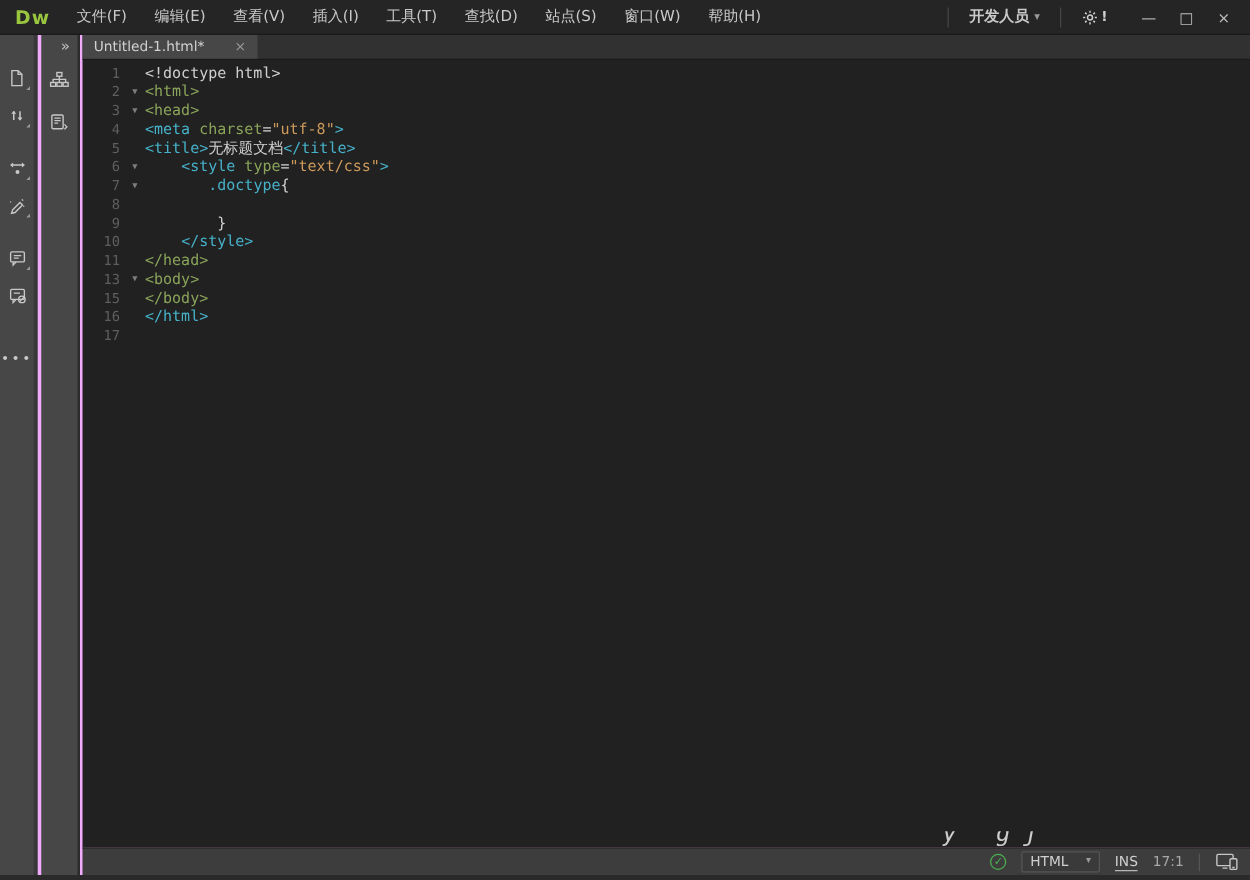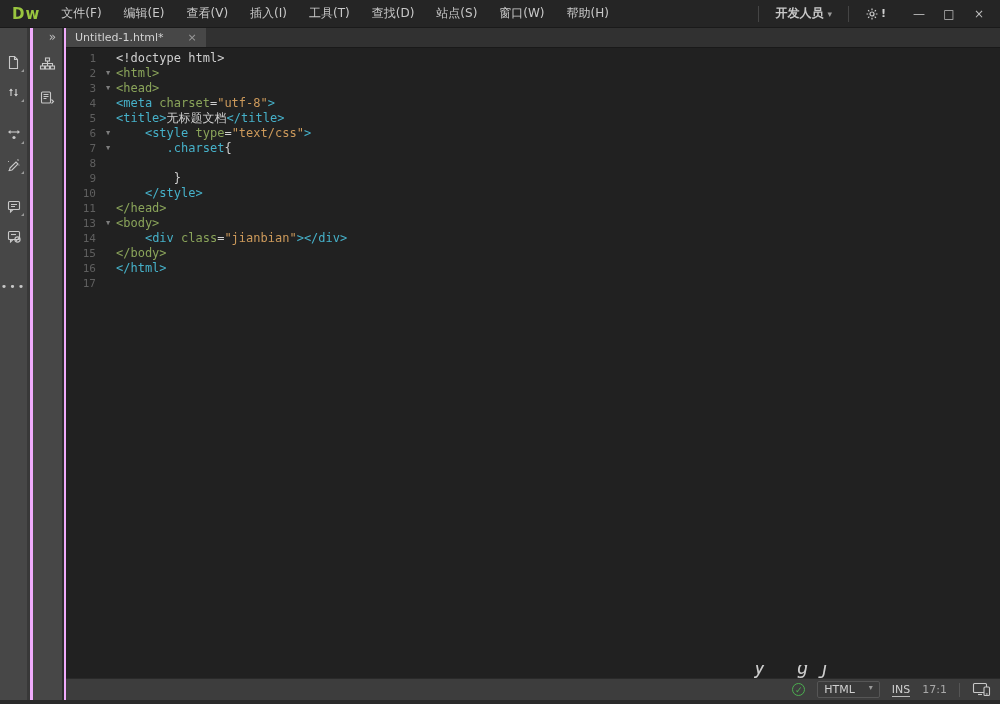--- a/index.html
+++ b/index.html
@@ -275,21 +275,21 @@
           <span class="toks"><span class="tk-c">&lt;title&gt;</span><span class="tk-p">无标题文档</span><span class="tk-c">&lt;/title&gt;</span></span>
         </div>
         <div class="code-line">
           <span class="ln">6</span>
           <span class="fold">▼</span>
           <span class="toks"><span class="tk-p">    </span><span class="tk-c">&lt;style </span><span class="tk-g">type</span><span class="tk-p">=</span><span class="tk-s">"text/css"</span><span class="tk-c">&gt;</span></span>
         </div>
         <div class="code-line">
           <span class="ln">7</span>
           <span class="fold">▼</span>
-          <span class="toks"><span class="tk-p">       </span><span class="tk-c">.charset</span><span class="tk-p">{</span></span>
+          <span class="toks"><span class="tk-p">       </span><span class="tk-c">.doctype</span><span class="tk-p">{</span></span>
         </div>
         <div class="code-line">
           <span class="ln">8</span>
           <span class="fold"></span>
           <span class="toks"></span>
         </div>
         <div class="code-line">
           <span class="ln">9</span>
           <span class="fold"></span>
           <span class="toks"><span class="tk-p">        </span><span class="tk-p">}</span></span>
@@ -301,25 +301,20 @@
         </div>
         <div class="code-line">
           <span class="ln">11</span>
           <span class="fold"></span>
           <span class="toks"><span class="tk-g">&lt;/head&gt;</span></span>
         </div>
         <div class="code-line">
           <span class="ln">13</span>
           <span class="fold">▼</span>
           <span class="toks"><span class="tk-g">&lt;body&gt;</span></span>
-        </div>
-        <div class="code-line">
-          <span class="ln">14</span>
-          <span class="fold"></span>
-          <span class="toks"><span class="tk-p">    </span><span class="tk-c">&lt;div </span><span class="tk-g">class</span><span class="tk-p">=</span><span class="tk-s">"jianbian"</span><span class="tk-c">&gt;</span><span class="tk-c">&lt;/div&gt;</span></span>
         </div>
         <div class="code-line">
           <span class="ln">15</span>
           <span class="fold"></span>
           <span class="toks"><span class="tk-g">&lt;/body&gt;</span></span>
         </div>
         <div class="code-line">
           <span class="ln">16</span>
           <span class="fold"></span>
           <span class="toks"><span class="tk-c">&lt;/html&gt;</span></span>

